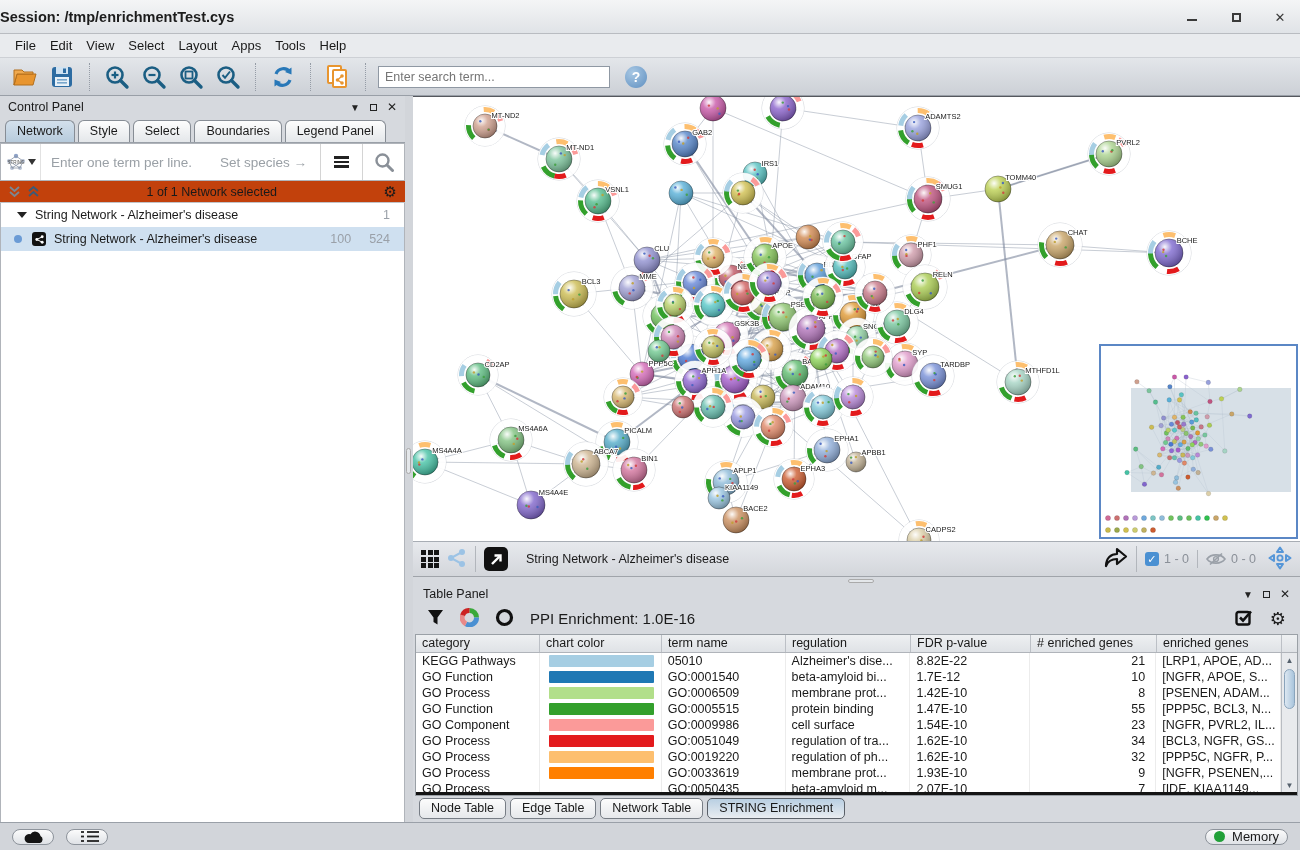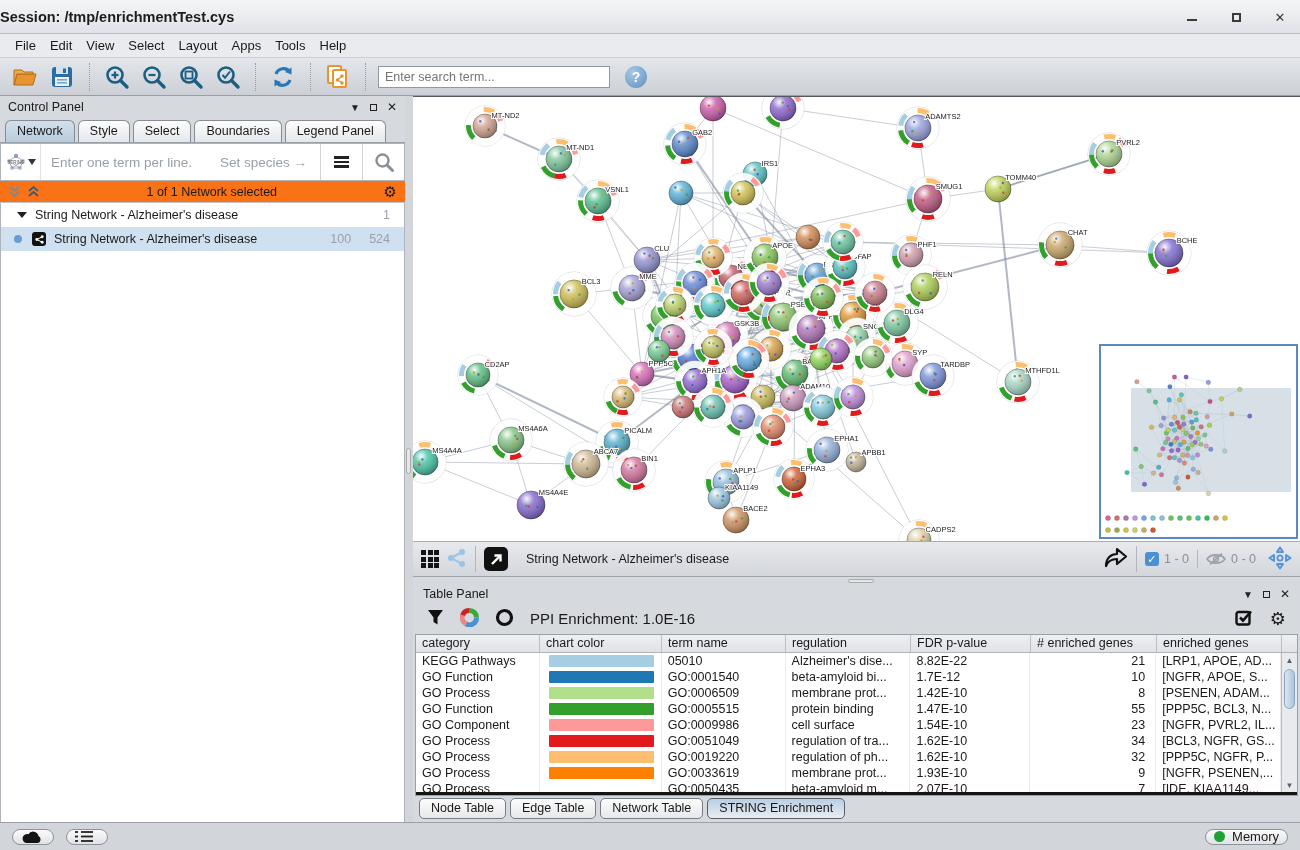--- a/index.html
+++ b/index.html
@@ -44,21 +44,21 @@
   .cp-tabs { height:25px; display:flex; align-items:flex-end; padding-left:5px; gap:3px; border-bottom:1px solid #9aa0a8; }
   .tab { border:1px solid #878d95; border-bottom:none; border-radius:6px 6px 0 0; padding:3px 11px 4px;
          background:linear-gradient(#fdfdfd,#e4e7ea); font-size:12.5px; white-space:nowrap; }
   .tab.sel { background:linear-gradient(#d3e0ec,#b7cbdc); }
   .string-row { height:38px; background:#fff; border:1px solid #b0b4ba; display:flex; align-items:center; }
   .string-ic { width:40px; display:flex; align-items:center; justify-content:center; gap:2px; border-right:1px solid #e2e2e2; height:100%; }
   .placeholder { color:#9aa0a6; font-size:13.5px; padding-left:10px; }
   .species { color:#9aa0a6; font-size:13.5px; margin-left:28px; }
   .srbtn { width:42px; height:100%; display:flex; align-items:center; justify-content:center; border-left:1px solid #d4d4d4; }
   .hamb i { display:block; width:15px; height:2.5px; background:#222; margin:2px 0; }
-  .net-sel-row { height:22px; background:#f97316; border-bottom:1px solid #c0c3c8; display:flex; align-items:center; padding:0 8px; }
+  .net-sel-row { height:22px; background:#c2410c; border-bottom:1px solid #c0c3c8; display:flex; align-items:center; padding:0 8px; }
   .net-sel-row .lbl { flex:1; text-align:center; font-size:12.5px; }
   .gear { font-size:15px; color:#1a1a1a; line-height:1; }
   .tree { background:#fff; flex:1; border-left:1px solid #b0b4ba; border-right:1px solid #b0b4ba; overflow:hidden; }
   .trow { height:24px; display:flex; align-items:center; font-size:12.5px; }
   .trow .cnt { color:#9aa0a8; margin-left:auto; padding-right:14px; }
   .trow.sel { background:#cfe0f0; }
   .tri { width:0; height:0; border-left:5px solid transparent; border-right:5px solid transparent; border-top:6px solid #222; margin:0 8px 0 16px; }
   .bluedot { width:8px; height:8px; border-radius:50%; background:#6b9bd5; margin:0 10px 0 13px; }
   .shareic { width:14px; height:14px; background:#111; border-radius:3px; margin-right:8px; display:flex; align-items:center; justify-content:center; }
   .nums { margin-left:auto; padding-right:14px; color:#9aa0a8; display:flex; gap:18px; }
@@ -105,21 +105,21 @@
   .bottom-line { position:absolute; left:0; right:0; bottom:0; height:3px; background:#141414; }
 
   .bottom-tabs { height:26px; display:flex; align-items:flex-start; padding:2px 0 0 6px; gap:4px; }
   .btab { border:1px solid #777d85; border-radius:5px; padding:2px 11px 3px; font-size:12.5px;
           background:linear-gradient(#fcfcfc,#e6e8eb); }
   .btab.sel { background:linear-gradient(#b9cfe2,#e9edf1); border-color:#5a6068; }
 
   
   .statusbar { height:28px; background:#d2d5da; border-top:1px solid #9aa0a8; display:flex; align-items:center; padding:0 12px; gap:12px; }
   .sbtn { height:16px; min-width:42px; border:1px solid #8d939b; border-radius:8px; background:linear-gradient(#fbfbfb,#dfe2e6);
-          display:flex; align-items:center; justify-content:flex-start; padding:0 8px; }
+          display:flex; align-items:center; justify-content:flex-end; padding:0 8px; }
   .mem { margin-left:auto; display:flex; align-items:center; gap:7px; font-size:13px; }
   .dot { width:11px; height:11px; border-radius:50%; background:#21a038; }
 
   svg text { font-family:"Liberation Sans","DejaVu Sans",sans-serif; }
 </style>
 </head>
 <body>
 
 <div class="app">
 

